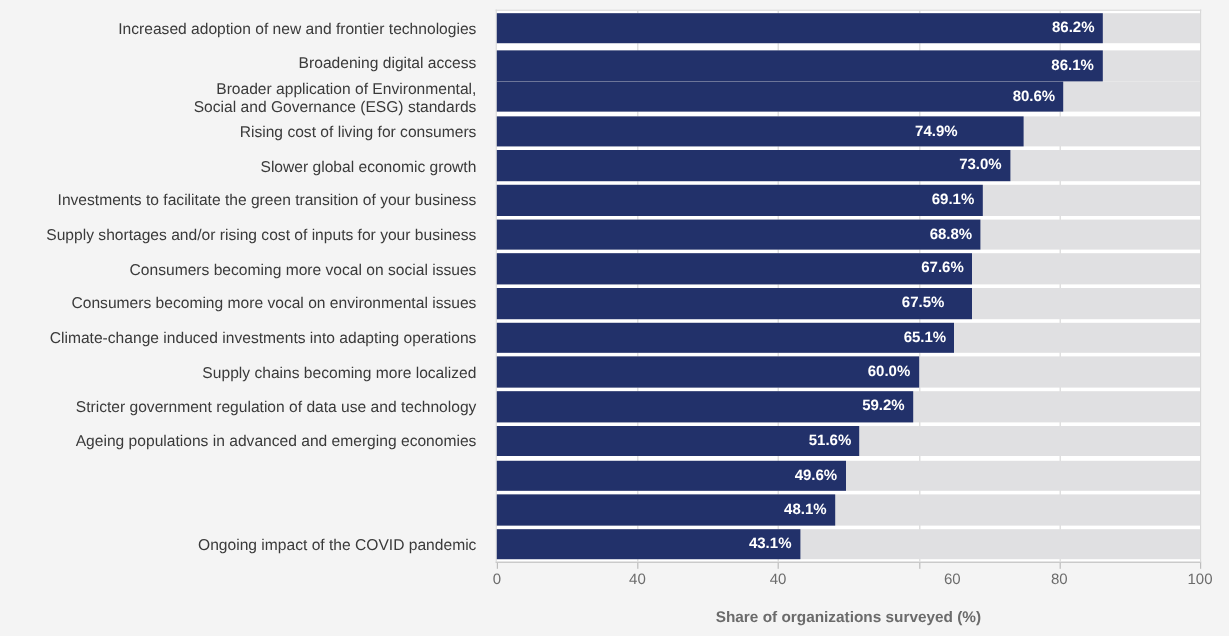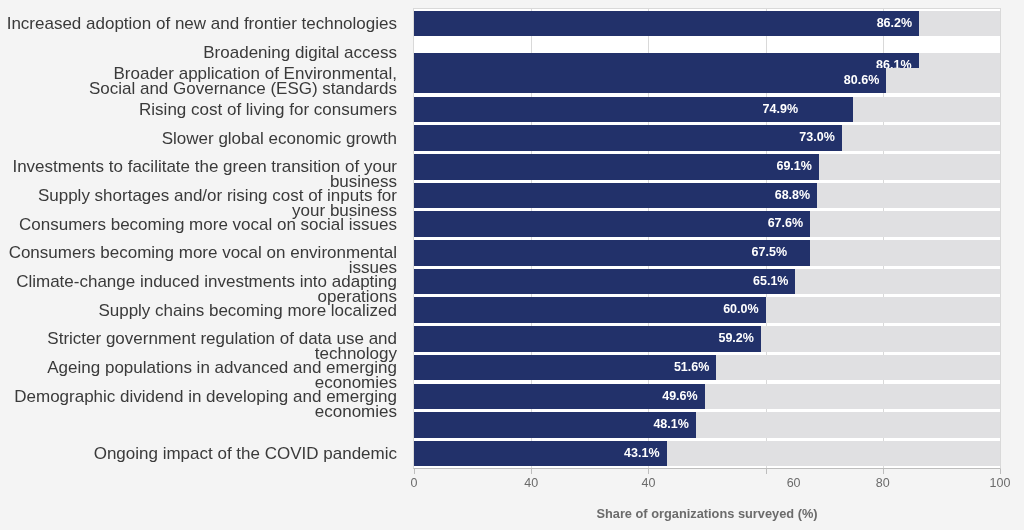--- a/index.html
+++ b/index.html
@@ -88,21 +88,21 @@
     top: 8px;
     width: 405px;
     height: 461px;
   }
   .cat-label {
     position: absolute;
     right: 8px;
     width: 395px;
     text-align: right;
     color: #3a3a3a;
-    font-size: 17px;
+    font-size: 13px;
     line-height: 15px;
     white-space: pre-line;
   }
   .x-axis {
     position: absolute;
     left: 413px;
     top: 469px;
     width: 588px;
     height: 24px;
   }
@@ -145,38 +145,37 @@
       <div class="cat-label" style="top: 93.9062px;">Rising cost of living for consumers</div>
       <div class="cat-label" style="top: 122.594px;">Slower global economic growth</div>
       <div class="cat-label" style="top: 151.281px;">Investments to facilitate the green transition of your business</div>
       <div class="cat-label" style="top: 179.969px;">Supply shortages and/or rising cost of inputs for your business</div>
       <div class="cat-label" style="top: 208.656px;">Consumers becoming more vocal on social issues</div>
       <div class="cat-label" style="top: 237.344px;">Consumers becoming more vocal on environmental issues</div>
       <div class="cat-label" style="top: 266.031px;">Climate-change induced investments into adapting operations</div>
       <div class="cat-label" style="top: 294.719px;">Supply chains becoming more localized</div>
       <div class="cat-label" style="top: 323.406px;">Stricter government regulation of data use and technology</div>
       <div class="cat-label" style="top: 352.094px;">Ageing populations in advanced and emerging economies</div>
-      <div class="cat-label" style="top: 380.781px;">Demographic dividend in developing and emerging economies</div>
       <div class="cat-label" style="top: 438.156px;">Ongoing impact of the COVID pandemic</div>
     </div>
 
   <div class="plot-area">
     <div class="gridlines">
         <div class="gridline" style="left: 117.2px;"></div>
         <div class="gridline" style="left: 234.4px;"></div>
         <div class="gridline" style="left: 351.6px;"></div>
         <div class="gridline" style="left: 468.8px;"></div>
       </div>
     <div class="rows">
         <div class="row" style="top: 1.59375px;">
           <div class="row-track"></div>
           <div class="row-bar" style="width: 505.132px; background: rgb(34, 49, 106);"></div>
           <div class="row-value" style="left: 0px; width: 505.132px;">86.2%</div>
         </div>
-        <div class="row" style="top: 44px;">
+        <div class="row" style="top: 33px;">
           <div class="row-track"></div>
           <div class="row-bar" style="width: 504.546px; background: rgb(34, 49, 106);"></div>
           <div class="row-value" style="left: 0px; width: 504.546px;">86.1%</div>
         </div>
         <div class="row" style="top: 58.9688px;">
           <div class="row-track"></div>
           <div class="row-bar" style="width: 472.316px; background: rgb(34, 49, 106);"></div>
           <div class="row-value" style="left: 0px; width: 472.316px;">80.6%</div>
         </div>
         <div class="row" style="top: 87.6562px;">

